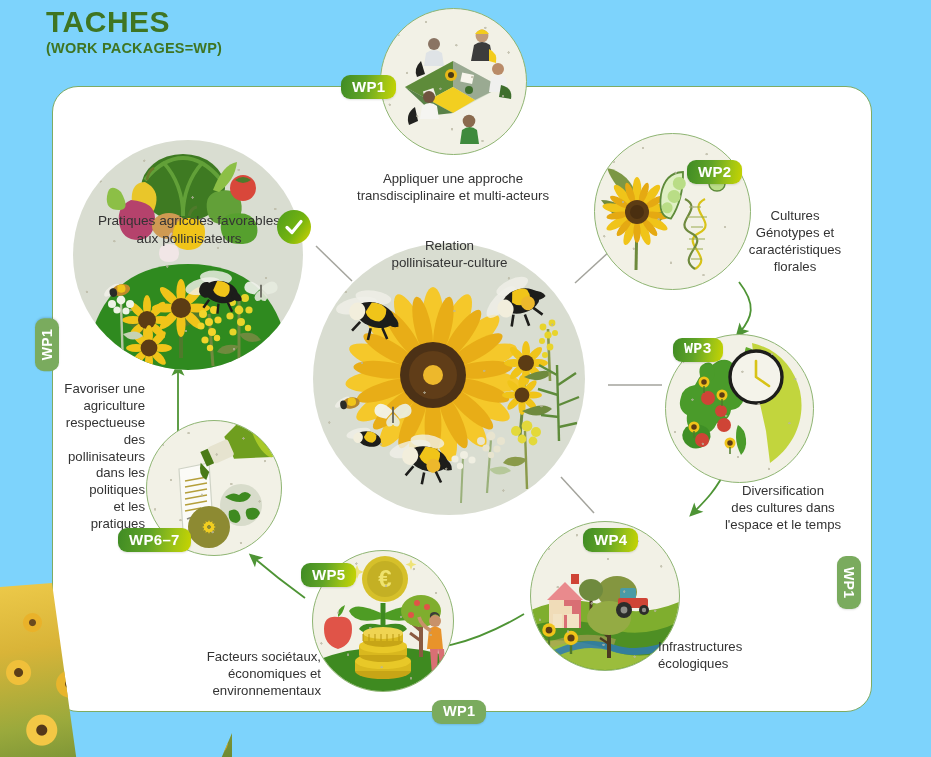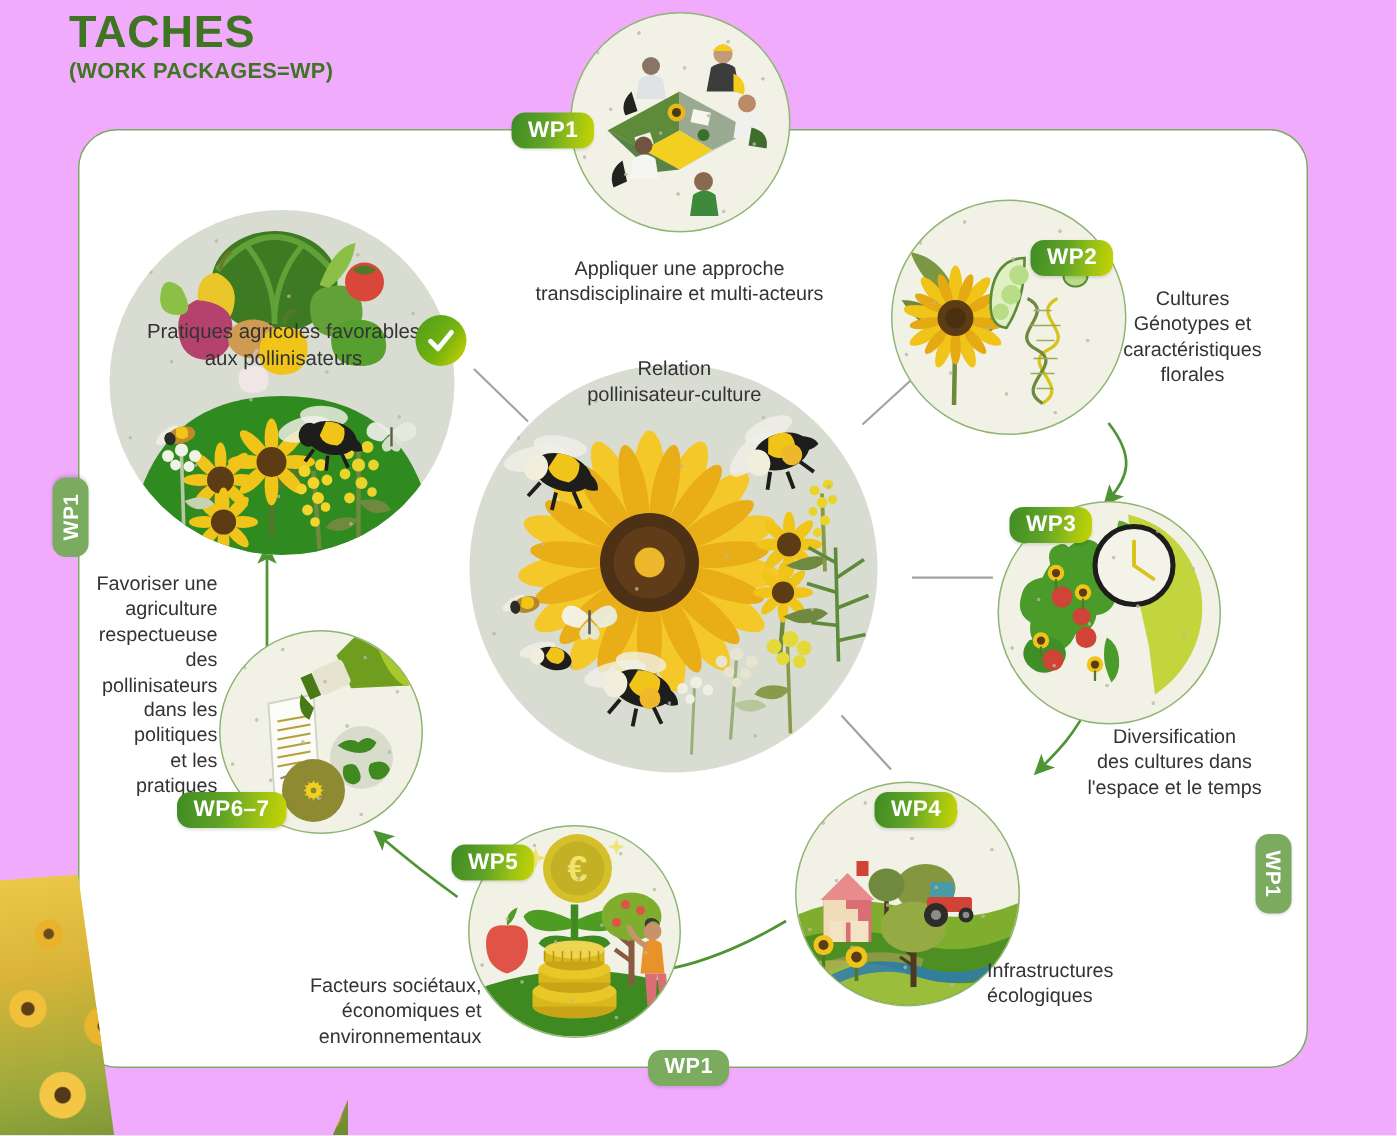--- a/index.html
+++ b/index.html
@@ -12,21 +12,21 @@
     background: #f4f4f2;
     font-family: "Liberation Sans", sans-serif;
     overflow: hidden;
     position: relative;
   }
 
   
   #root {
     position: absolute;
     inset: 0;
-    background: #f0abfc;
+    background: #7dd3fc;
   }
 
   .frame-box {
     position: absolute;
     left: 52px;
     top: 86px;
     width: 820px;
     height: 626px;
     border: 1.6px solid #7eab63;
     border-radius: 26px;
@@ -351,21 +351,21 @@
             <line x1="-16" y1="-22" x2="4" y2="-22"></line>
             <line x1="-12" y1="-12" x2="0" y2="-12"></line>
             <line x1="-14" y1="0" x2="2" y2="0"></line>
             <line x1="-16" y1="10" x2="0" y2="10"></line>
             <line x1="-12" y1="20" x2="-1" y2="20"></line>
           </g>
         </g>
       </svg>
     </div>
     <span class="wp-badge" style="left:687px; top:132px;margin-top:28px;">WP2</span>
-    <div class="node-label c-center" style="left:735px; top:190px; width:120px;">Cultures
+    <div class="node-label c-center" style="left:735px; top:207px; width:120px;">Cultures
 Génotypes et
 caractéristiques
 florales</div>
   </div>
 
   <div class="node">
     <div class="node-circle speckle" style="left:665px; top:334px; width:147px; height:147px;">
       <svg width="147" height="147" viewBox="0 0 147 147">
 
         <path d="M86,8 C112,14 128,32 134,56 C140,84 128,112 104,128 L100,96 L92,60 Z" fill="#bcd12a" opacity=".9"></path>
@@ -414,21 +414,21 @@
           </g>
         </g>
 
         <g transform="translate(90,42)">
           <circle cx="0" cy="0" r="26" fill="#f4f3ea" stroke="#1d1d1b" stroke-width="3.4"></circle>
           <path d="M0,-1 L0,-16" stroke="#d8c318" stroke-width="2.6" stroke-linecap="round"></path>
           <path d="M0,0 L13,9" stroke="#d8c318" stroke-width="2.6" stroke-linecap="round"></path>
         </g>
       </svg>
     </div>
-    <span class="wp-badge" style="left:673px; top:338px;">WP3</span>
+    <span class="wp-badge" style="left:673px; top:338px;font-family:Liberation Mono, monospace;">WP3</span>
     <div class="node-label c-center" style="left:688px; top:482px; width:190px;">Diversification
 des cultures dans
 l'espace et le temps</div>
   </div>
 
   <div class="node">
     <div class="node-circle speckle" style="left:530px; top:521px; width:148px; height:148px;">
       <svg width="148" height="148" viewBox="0 0 148 148">
 
         <path d="M0,88 q38,-16 74,-4 q36,12 74,-4 L148,148 L0,148 Z" fill="#7fae2e"></path>

